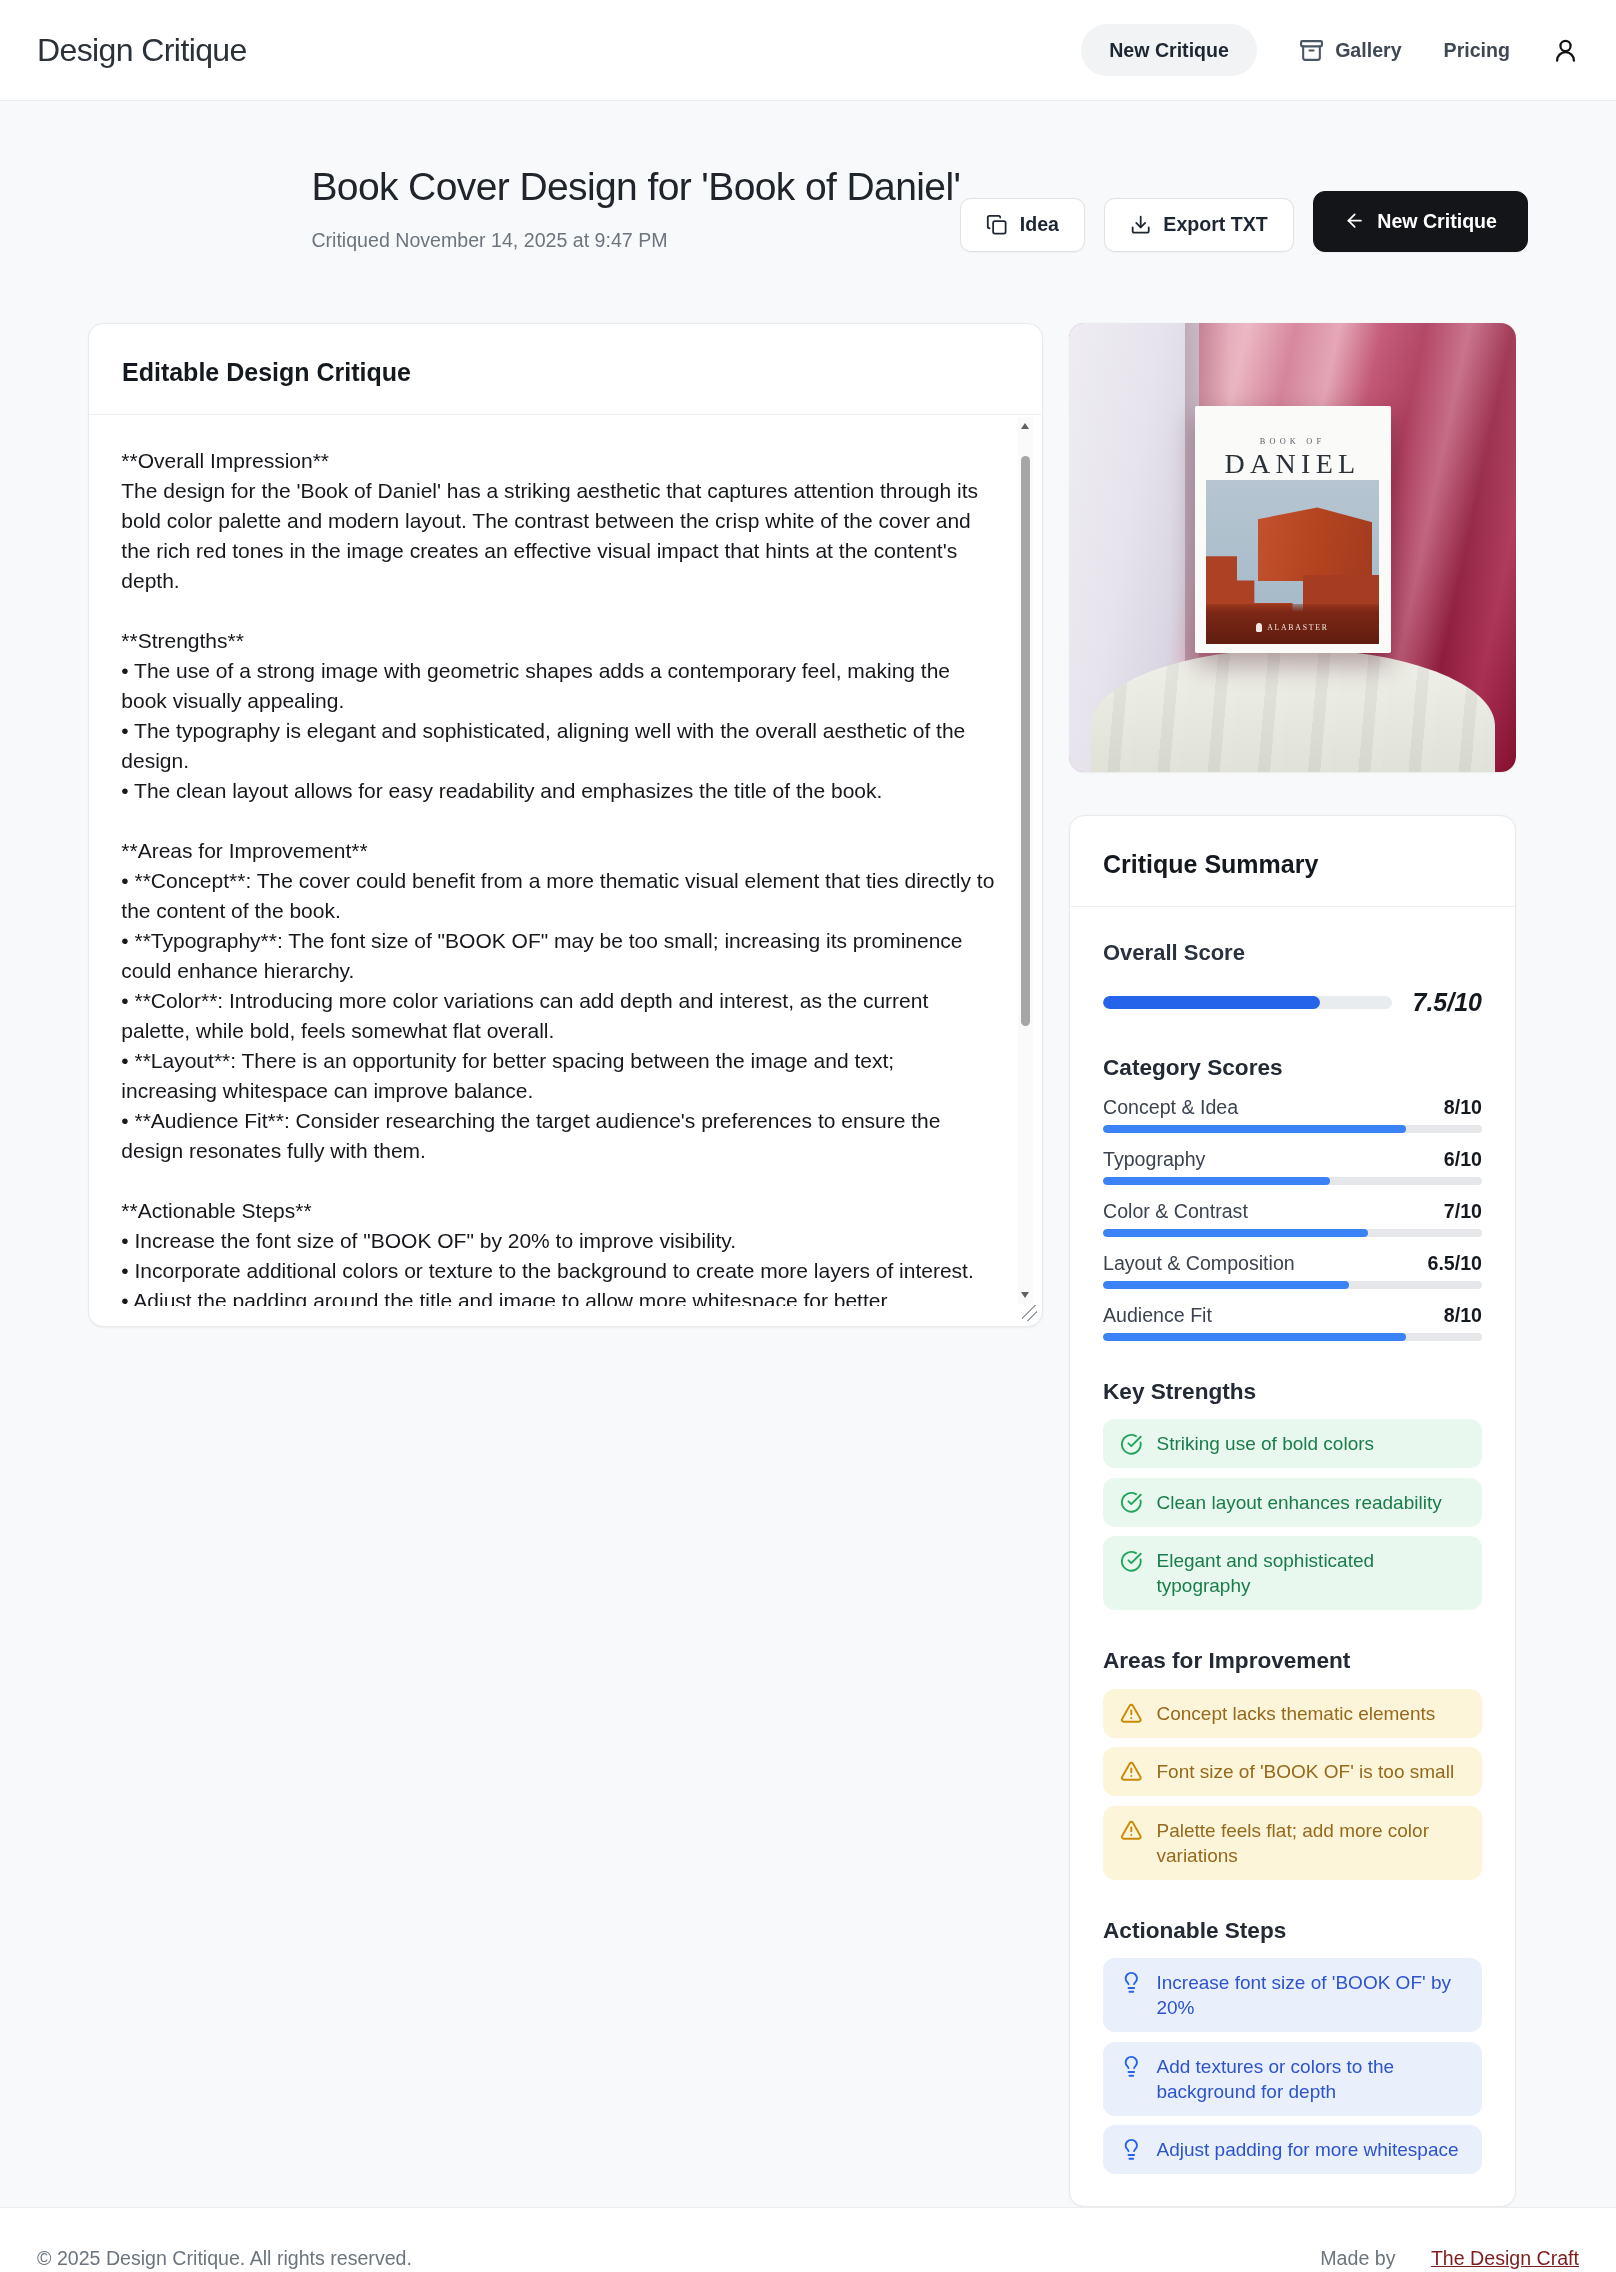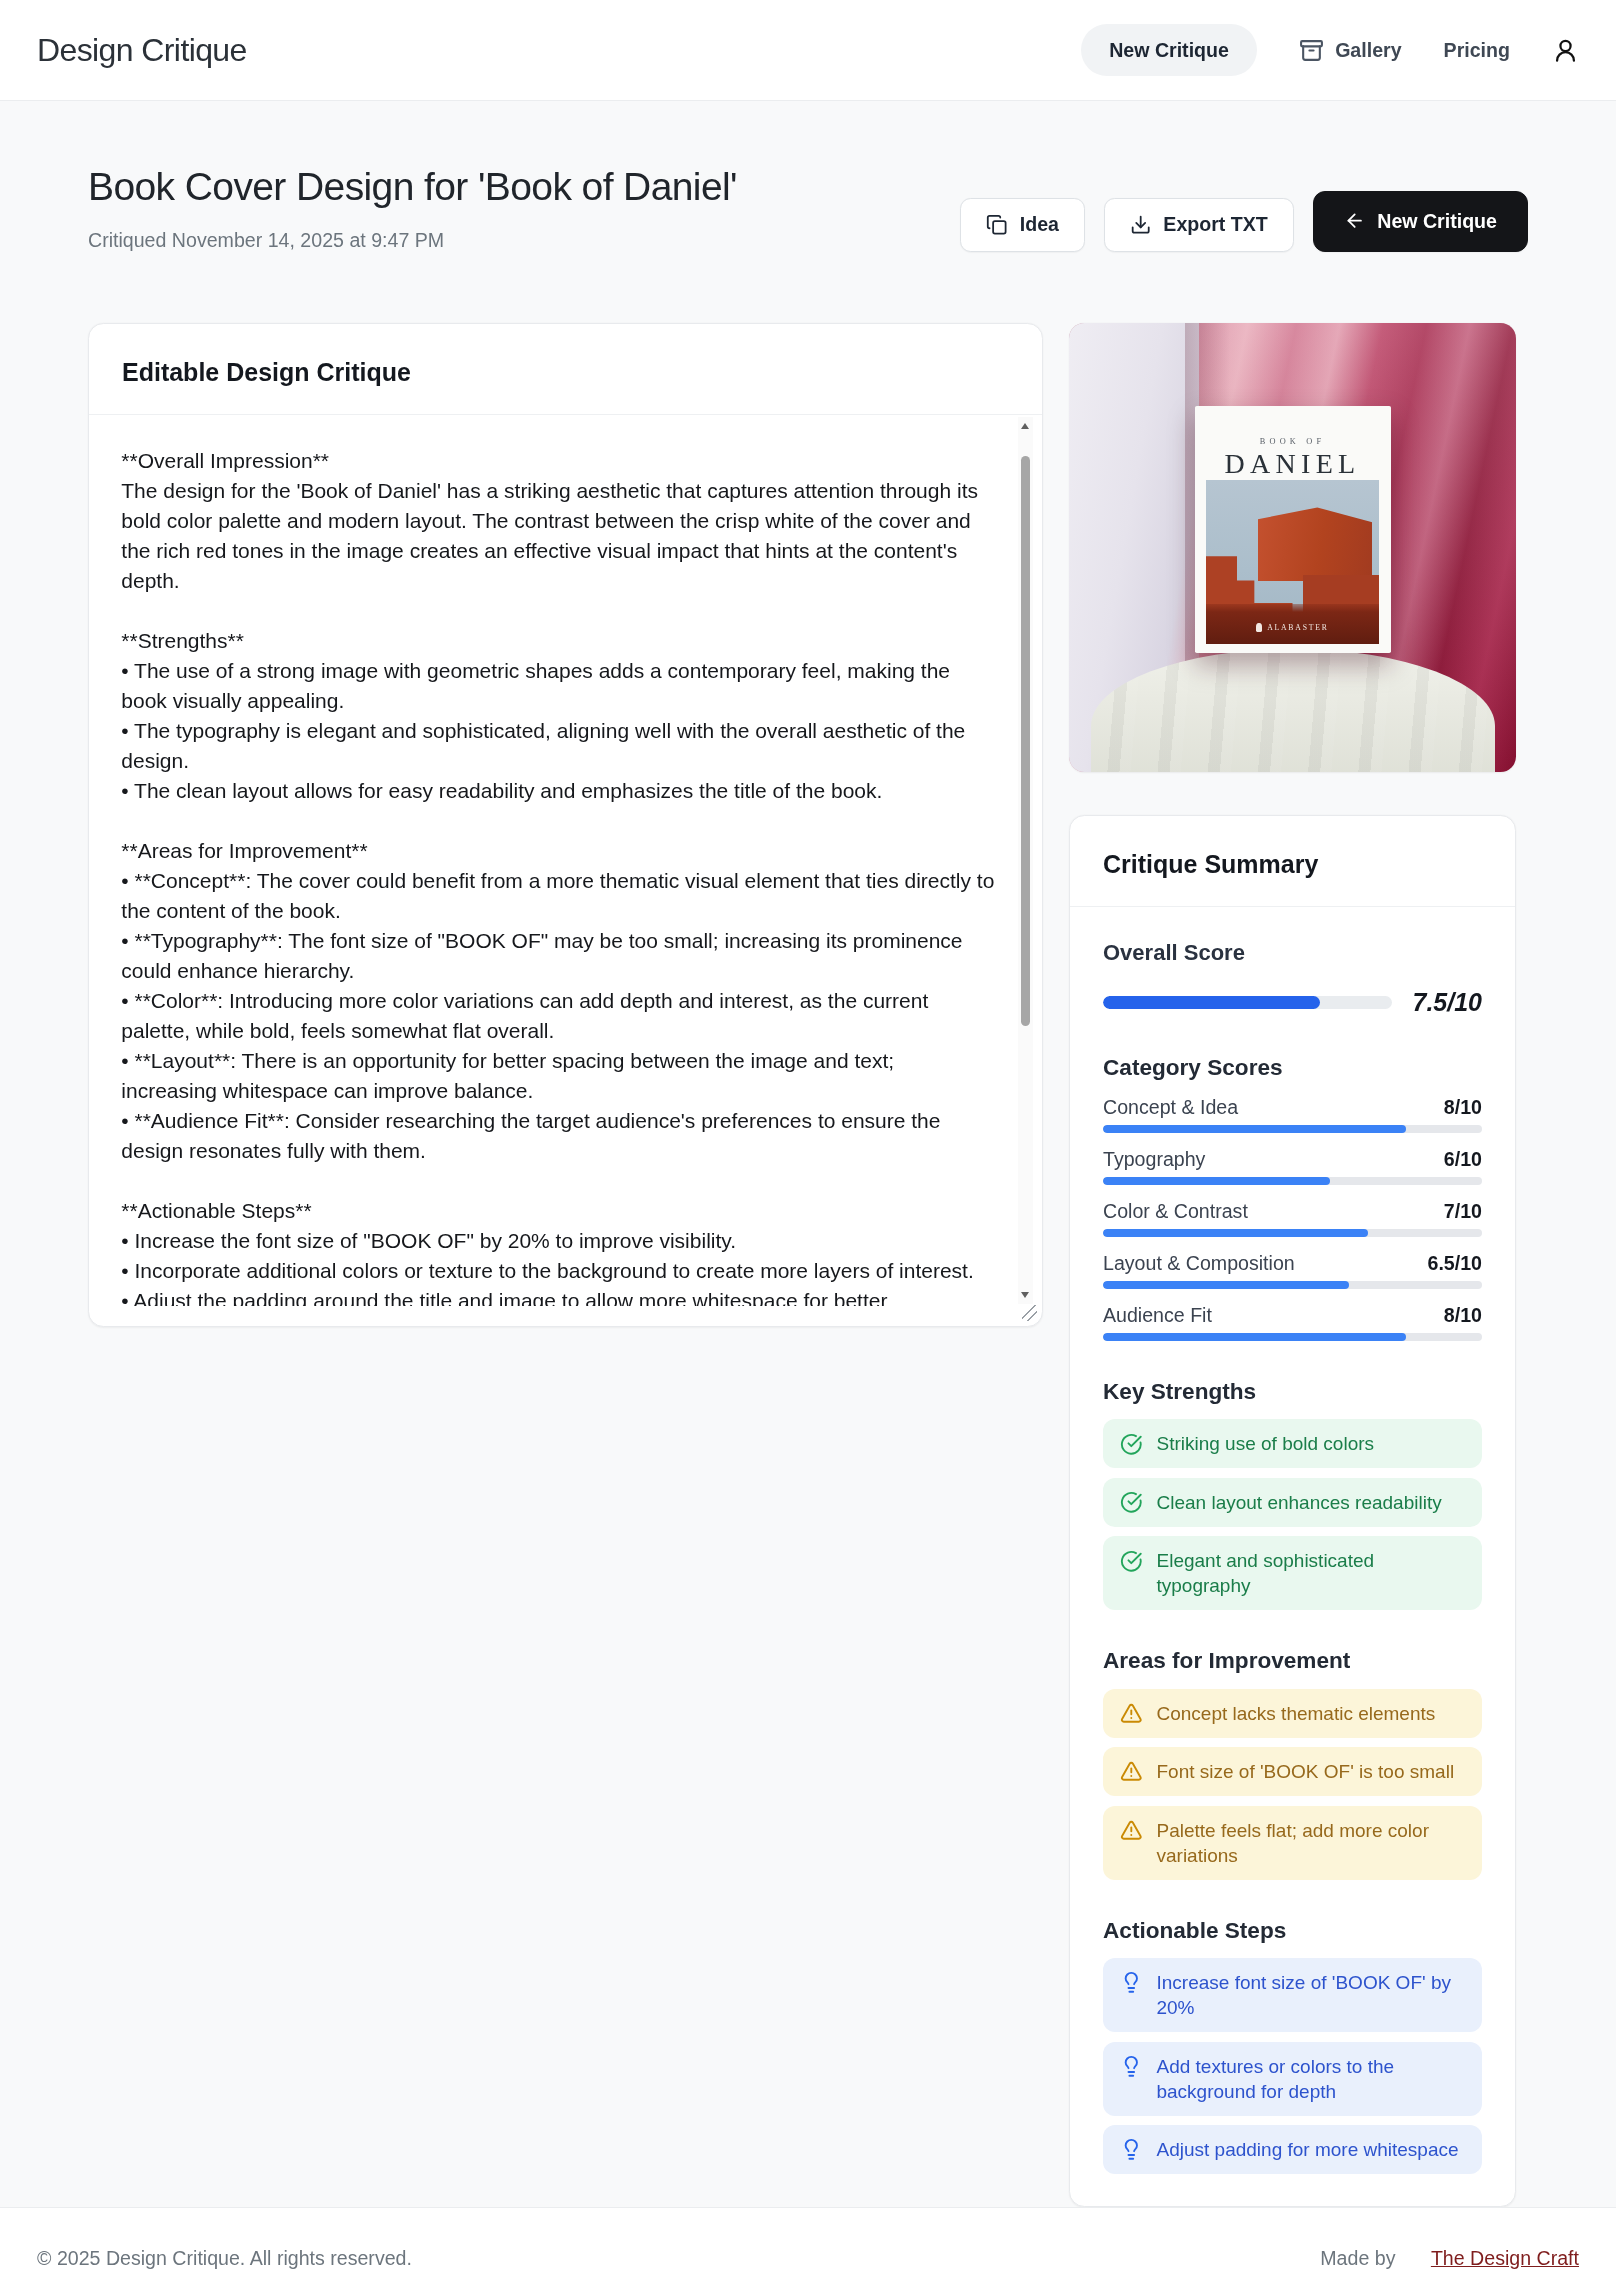--- a/index.html
+++ b/index.html
@@ -20,21 +20,21 @@
     background:#f1f3f5; border:none; border-radius:594px; padding:14.3px 28.5px;
     font-size:19.6px; font-weight:700; color:#1d2633; font-family:inherit; cursor:pointer;
   }
   .nav-link { display:flex; align-items:center; gap:10.7px; font-size:19.6px; font-weight:600; color:#3f4854; text-decoration:none; cursor:pointer; }
   .nav-link svg { width:25px; height:25px; color:#4b5563; }
   .user-btn { width:27px; height:27px; color:#111; cursor:pointer; display:inline-flex; }
   .user-btn svg { width:27px; height:27px; }
   
   .main { flex:1 1 auto; }
   .page { width:1440px; margin:0 auto; padding-top:62px; }
-  .title-row { display:flex; justify-content:space-between; align-items:flex-end; }
+  .title-row { display:flex; justify-content:flex-end; align-items:flex-end; }
   .h1 { font-size:39px; line-height:48px; font-weight:300; color:#20252b; letter-spacing:-0.6px; }
   .subtitle { margin-top:16.6px; font-size:19.6px; line-height:24px; color:#6c757d; }
   .actions { display:flex; align-items:flex-end; gap:19px; }
   .btn {
     display:inline-flex; align-items:center; gap:12px; font-family:inherit; cursor:pointer;
     background:#ffffff; border:0.6px solid #dee2e6; border-radius:10.7px; padding:14.3px 25px;
     font-size:19.6px; font-weight:700; color:#1d2633; box-shadow:0 0.6px 1.2px rgba(0,0,0,.04);
   }
   .btn svg { width:21.4px; height:21.4px; }
   .btn-dark { background:#141518; border-color:#141518; color:#ffffff; padding:18px 30px; border-radius:12px; }

